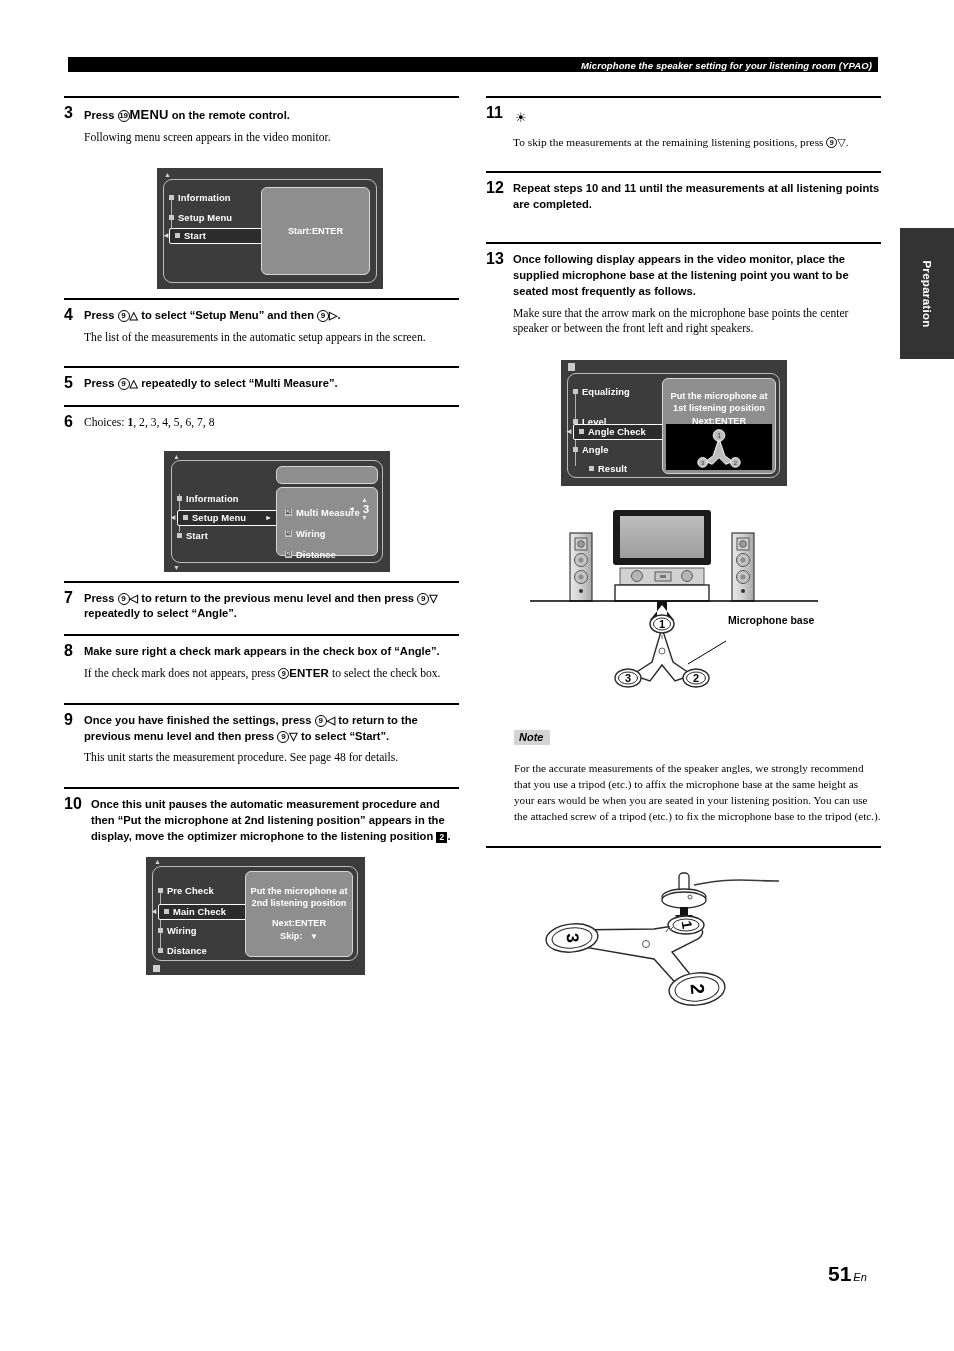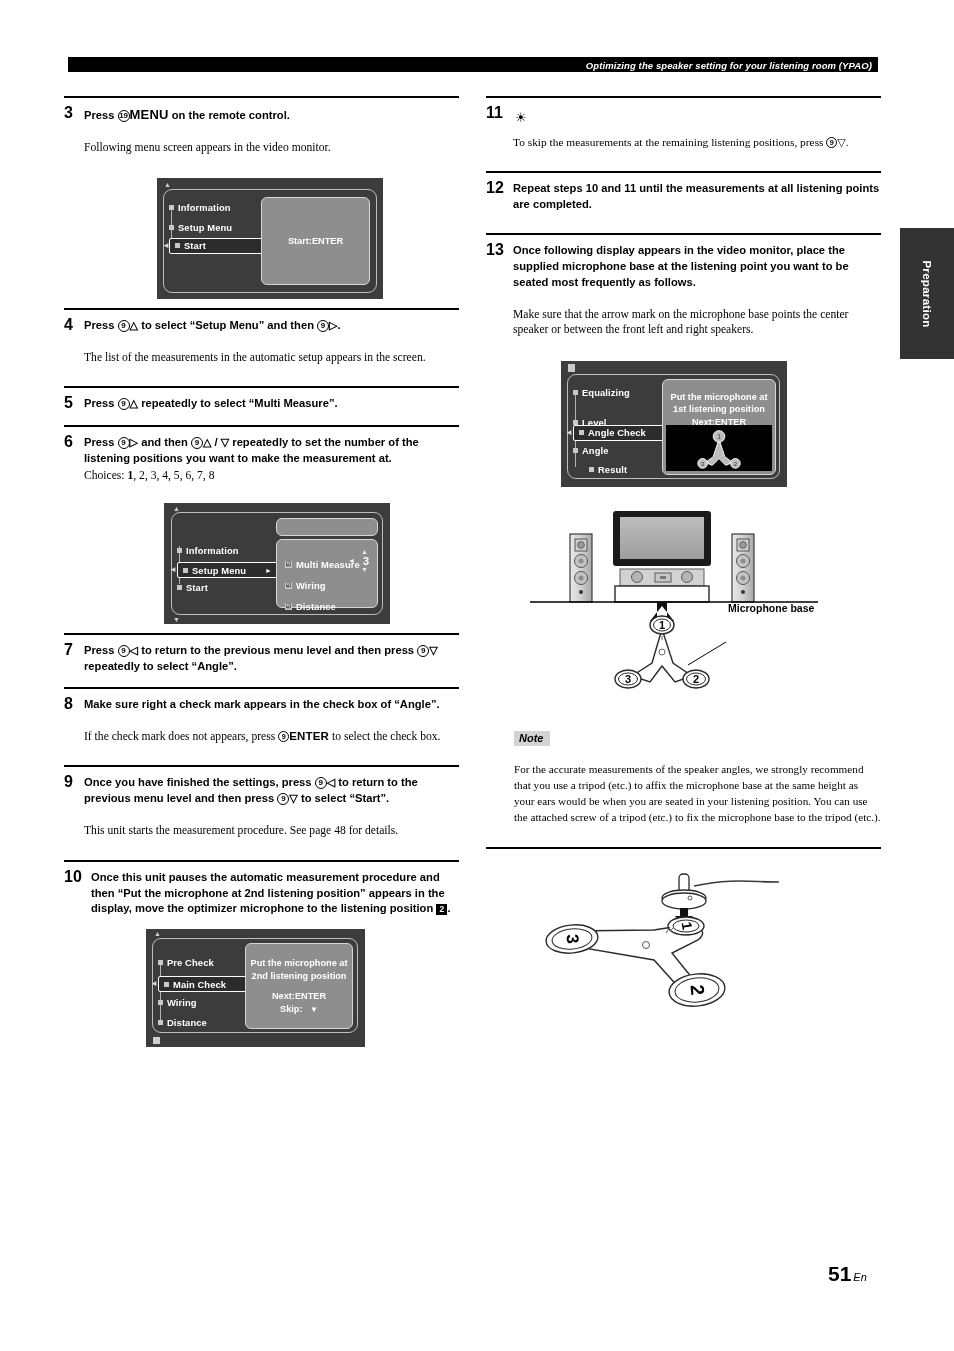--- a/index.html
+++ b/index.html
@@ -53,21 +53,21 @@
     min-width:20px;
   }
   .step-num.wide{ min-width:27px; }
   .step-body{ flex:1 1 auto; }
   .step-title{
     font-family:"Liberation Sans", sans-serif; font-weight:bold;
     font-size:11.2px; line-height:1.42; margin:1px 0 0 0;
   }
   .step-desc{
     font-family:"Liberation Serif", serif; font-size:11.6px;
-    line-height:1.36; margin-top:16px;
+    line-height:1.36; margin-top:6px;
   }
   .choices{ font-family:"Liberation Serif", serif; font-size:11.6px; margin-top:2px;}
   .choices b{ font-weight:bold; }
 
   
   .key{
     font-family:"Liberation Sans", sans-serif;
     font-weight:bold; letter-spacing:.2px;
   }
   .circnum{
@@ -154,21 +154,21 @@
   .pageno{
     position:absolute; left:828px; top:1262px;
     font-family:"Liberation Sans", sans-serif; font-weight:bold; font-size:21px;
   }
   .pageno em{ font-size:11px; font-style:italic; font-weight:normal; margin-left:2px;}
 </style>
 </head>
 <body>
 
 <div class="header-bar">
-  <div class="ht">Optimizing the speaker setting for your listening room (YPAO)</div>
+  <div class="ht">Microphone the speaker setting for your listening room (YPAO)</div>
 </div>
 
 <div class="side-tab">
   <span>Preparation</span>
 </div>
 
 <div class="col col-left">
 
   <div class="rule"></div>
   <div class="step">
@@ -222,21 +222,20 @@
         <p class="step-title"><span>Press </span><span class="circnum">9</span><span class="tri">△</span><span> repeatedly to select “Multi Measure”.</span></p>
       </div>
     </div>
   </div>
 
   <div class="rule"></div>
   <div class="step">
     <div class="step-head">
       <div class="step-num">6</div>
       <div class="step-body">
-        <p class="step-title"><span>Press </span><span class="circnum">9</span><span class="tri">▷</span><span> and then </span><span class="circnum">9</span><span class="tri">△</span><span> / </span><span class="tri">▽</span><span> repeatedly to set the number of the listening positions you want to make the measurement at.</span></p>
         <p class="choices"><span>Choices: </span><b>1</b><span>, 2, 3, 4, 5, 6, 7, 8</span></p>
       </div>
     </div>
 
     <div class="osd" style="width:226px;height:121px;margin:10px 0 0 100px;">
       <div class="caret" style="left:9px;top:2px;">▲</div>
       <div class="caret" style="left:9px;bottom:1px;">▼</div>
       <div class="inner" style="left:7px;top:9px;right:7px;bottom:9px;"></div>
       <div class="vline" style="left:15px;top:43px;height:38px;"></div>
       <div class="mi" style="left:13px;top:42px;">
@@ -359,21 +358,21 @@
     <div class="step-head">
       <div class="step-num wide">11</div>
       <div class="step-body">
         <div class="tip-icon">☀</div>
         <p class="tip-text"><span>To skip the measurements at the remaining listening positions, press </span><span class="circnum sm">9</span><span class="tri">▽</span><span>.</span></p>
       </div>
     </div>
   </div>
 
   <div class="rule"></div>
-  <div class="step" style="padding-bottom:20px;">
+  <div class="step" style="padding-bottom:29px;">
     <div class="step-head">
       <div class="step-num wide">12</div>
       <div class="step-body">
         <p class="step-title">Repeat steps 10 and 11 until the measurements at all listening points are completed.</p>
       </div>
     </div>
   </div>
 
   <div class="rule"></div>
   <div class="step">
@@ -488,21 +487,21 @@
         <ellipse cx="100" cy="176" rx="9.5" ry="6" fill="none" stroke="#2a2a2a" stroke-width="1"></ellipse>
         <ellipse cx="168" cy="176" rx="9.5" ry="6" fill="none" stroke="#2a2a2a" stroke-width="1"></ellipse>
         <text x="134" y="126" font-size="11" font-weight="bold" text-anchor="middle" fill="#000" font-family="Liberation Sans, sans-serif">1</text>
         <text x="100" y="180" font-size="11" font-weight="bold" text-anchor="middle" fill="#000" font-family="Liberation Sans, sans-serif">3</text>
         <text x="168" y="180" font-size="11" font-weight="bold" text-anchor="middle" fill="#000" font-family="Liberation Sans, sans-serif">2</text>
         <circle cx="134" cy="149" r="3" fill="none" stroke="#666" stroke-width="1"></circle>
         <line x1="134" y1="133" x2="134" y2="137" stroke="#666" stroke-width="1"></line>
 
         <line x1="160" y1="162" x2="198" y2="139" stroke="#000" stroke-width="1"></line>
       </svg>
-      <div class="cap" style="position:absolute;left:200px;top:99px;">Microphone base</div>
+      <div class="cap" style="position:absolute;left:200px;top:112px;">Microphone base</div>
     </div>
   </div>
 
   <div class="step" style="padding:16px 0 10px 28px;">
     <span class="note-tag">Note</span>
     <p class="note-text">For the accurate measurements of the speaker angles, we strongly recommend that you use a tripod (etc.) to affix the microphone base at the same height as your ears would be when you are seated in your listening position. You can use the attached screw of a tripod (etc.) to fix the microphone base to the tripod (etc.).</p>
   </div>
 
   <div class="rule"></div>
   <div class="step">

